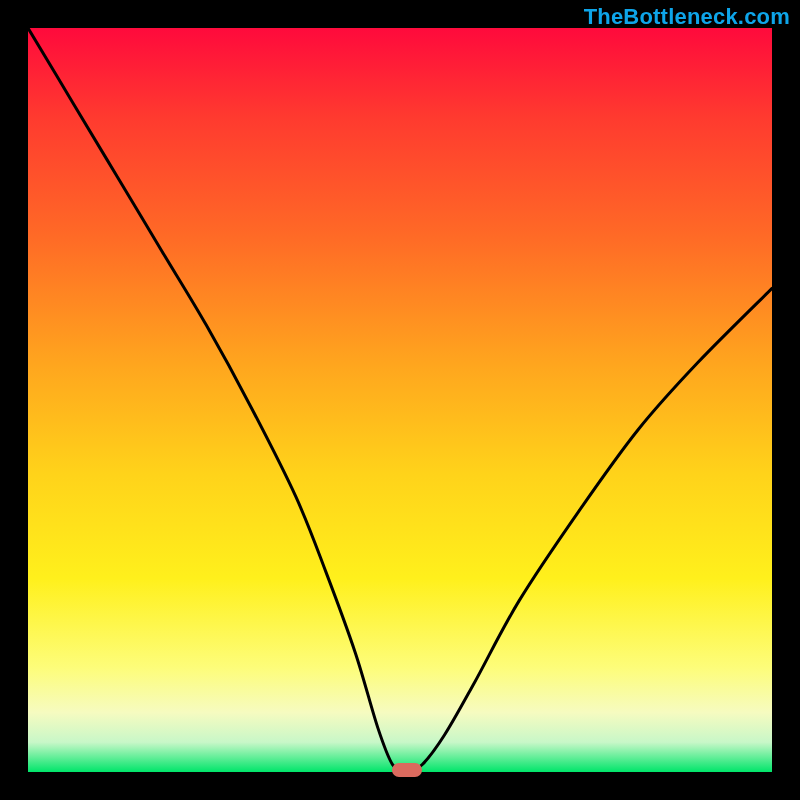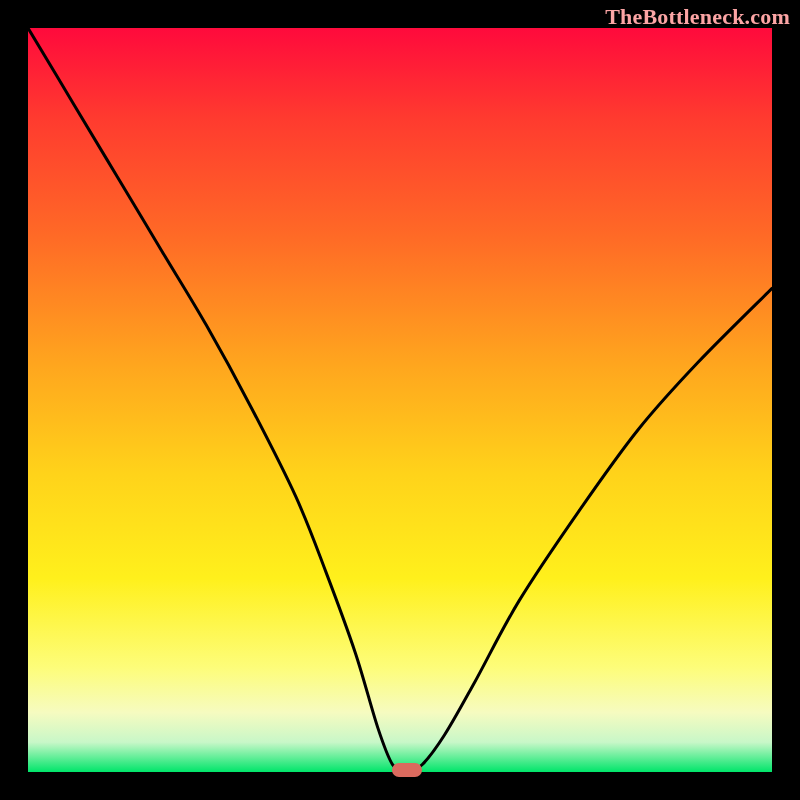--- a/index.html
+++ b/index.html
@@ -14,26 +14,25 @@
   .frame {
     position: relative;
     width: 800px;
     height: 800px;
     background: #000;
   }
   .watermark {
     position: absolute;
     top: 4px;
     right: 10px;
-    color: #fca5a5;
+    color: #0ea5e9;
     font-size: 22px;
     font-weight: 600;
     letter-spacing: 0.2px;
     z-index: 10;
-    font-family: Liberation Serif, serif;
   }
   .plot-area {
     position: absolute;
     left: 28px;
     top: 28px;
     width: 744px;
     height: 744px;
     background: linear-gradient(
       to bottom,
       #ff0a3c 0%,

